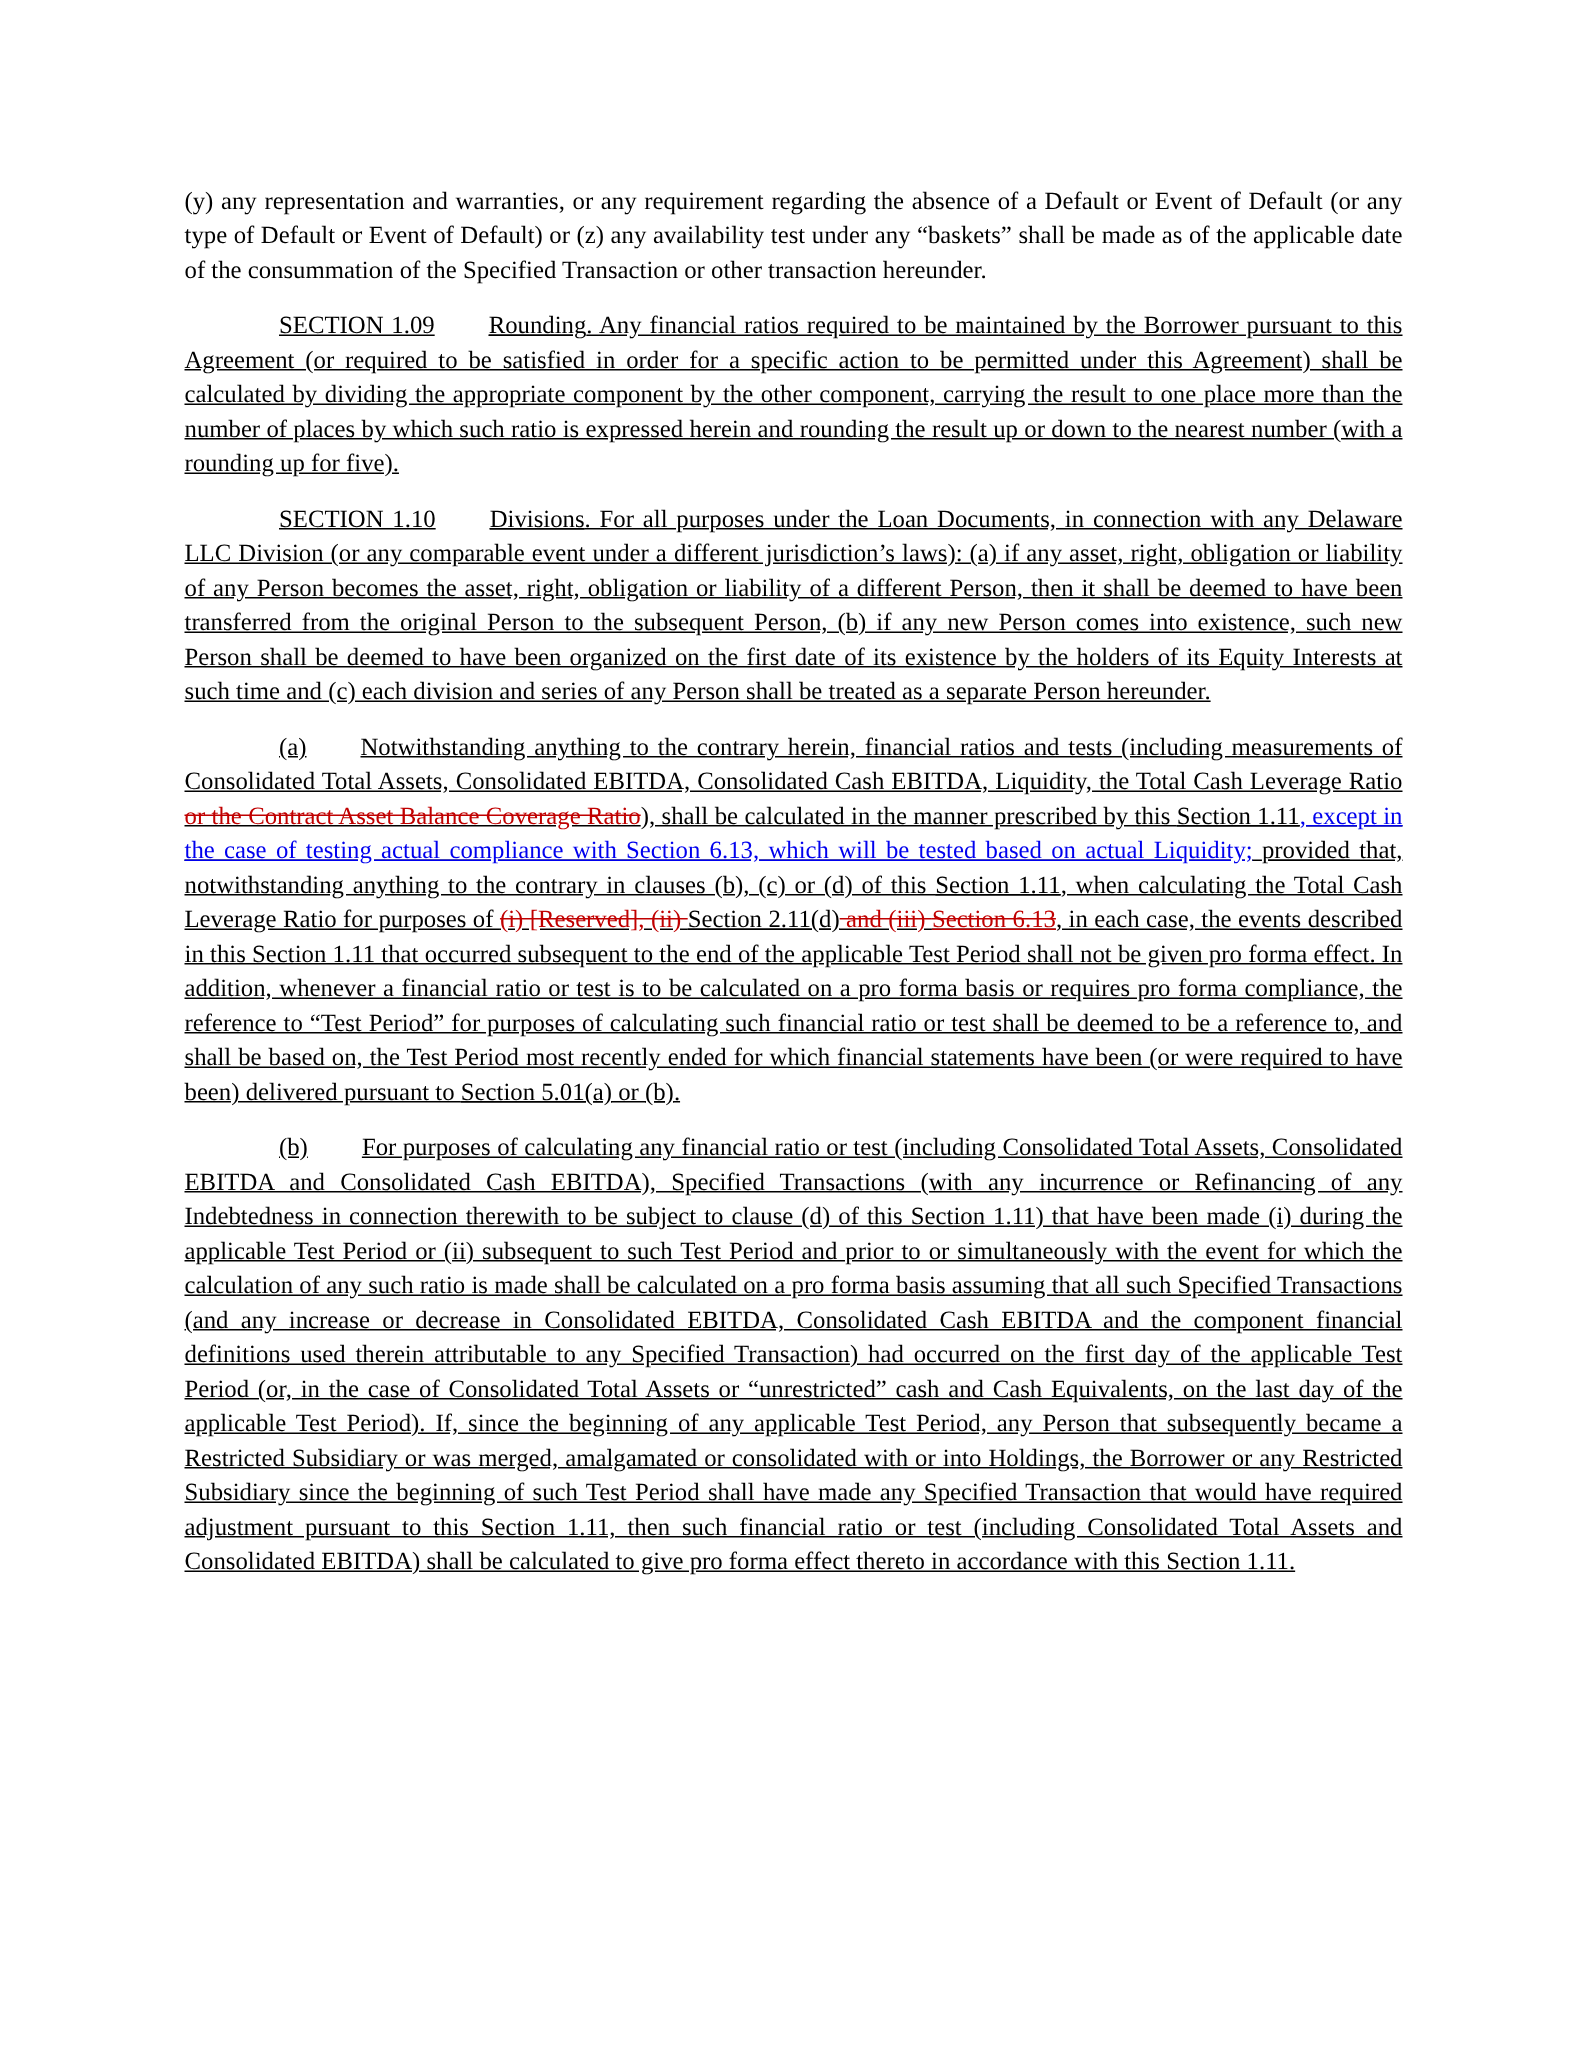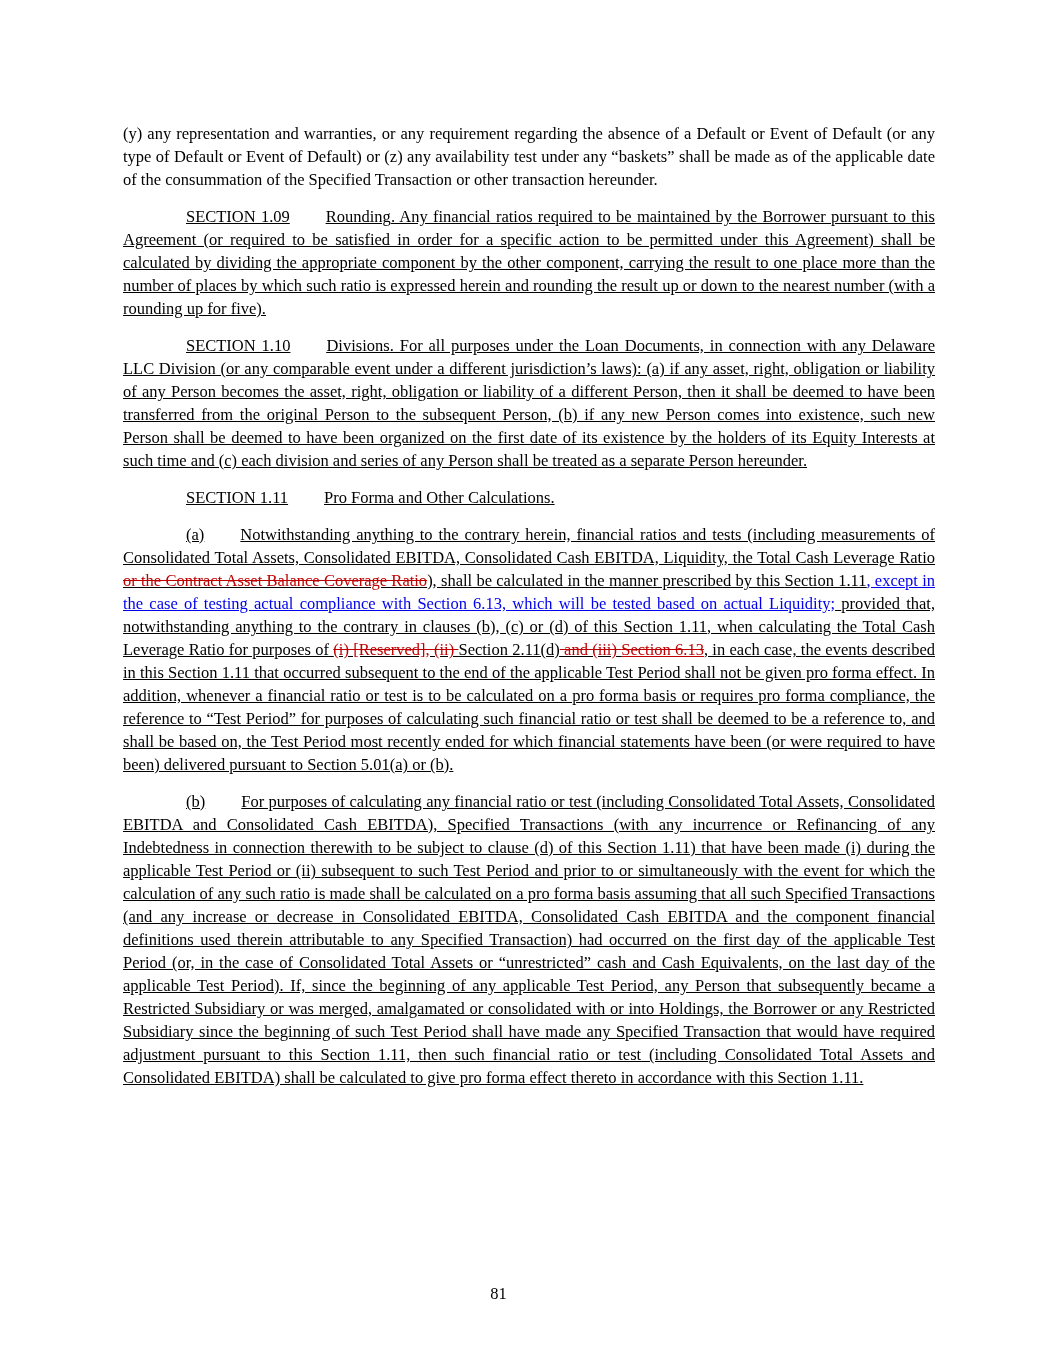--- a/index.html
+++ b/index.html
@@ -62,18 +62,16 @@
   }
 </style>
 </head>
 <body>
 
 <div class="page">
   <div class="content">
       <p class="para"><span>(y) any representation and warranties, or any requirement regarding the absence of a Default or Event of Default (or any type of Default or Event of Default) or (z) any availability test under any “baskets” shall be made as of the applicable date of the consummation of the Specified Transaction or other transaction hereunder.</span></p>
       <p class="para indent"><span>SECTION 1.09</span><span class="tab"></span><span class="u">Rounding</span><span>.  Any financial ratios required to be maintained by the Borrower pursuant to this Agreement (or required to be satisfied in order for a specific action to be permitted under this Agreement) shall be calculated by dividing the appropriate component by the other component, carrying the result to one place more than the number of places by which such ratio is expressed herein and rounding the result up or down to the nearest number (with a rounding up for five).</span></p>
       <p class="para indent"><span>SECTION 1.10</span><span class="tab"></span><span class="u">Divisions</span><span>.  For all purposes under the Loan Documents, in connection with any Delaware LLC Division (or any comparable event under a different jurisdiction’s laws): (a) if any asset, right, obligation or liability of any Person becomes the asset, right, obligation or liability of a different Person, then it shall be deemed to have been transferred from the original Person to the subsequent Person, (b) if any new Person comes into existence, such new Person shall be deemed to have been organized on the first date of its existence by the holders of its Equity Interests at such time and (c) each division and series of any Person shall be treated as a separate Person hereunder.</span></p>
-      <p class="para indent"><span>SECTION 1.11</span><span class="tab"></span><span class="u">Pro Forma and Other Calculations</span><span>.</span></p>
       <p class="para indent"><span>(a)</span><span class="tab"></span><span>Notwithstanding anything to the contrary herein, financial ratios and tests (including measurements of Consolidated Total Assets, Consolidated EBITDA, Consolidated Cash EBITDA, Liquidity, the Total Cash Leverage Ratio</span><span class="del"> or the Contract Asset Balance Coverage Ratio</span><span>), shall be calculated in the manner prescribed by this </span><span class="u">Section 1.11</span><span class="ins">, except in the case of testing actual compliance with Section 6.13, which will be tested based on actual Liquidity;</span><span> </span><span class="u">provided</span><span> that, notwithstanding anything to the contrary in clauses (b), (c) or (d) of this </span><span class="u">Section 1.11</span><span>, when calculating the Total Cash Leverage Ratio for purposes of </span><span class="del">(i) [Reserved], (ii) </span><span class="u">Section 2.11(d)</span><span class="del"> and (iii) </span><span class="del-u">Section 6.13</span><span>, in each case, the events described in this Section 1.11 that occurred subsequent to the end of the applicable Test Period shall not be given pro forma effect.  In addition, whenever a financial ratio or test is to be calculated on a pro forma basis or requires pro forma compliance, the reference to “Test Period” for purposes of calculating such financial ratio or test shall be deemed to be a reference to, and shall be based on, the Test Period most recently ended for which financial statements have been (or were required to have been) delivered pursuant to </span><span class="u">Section 5.01(a)</span><span> or </span><span class="u">(b)</span><span>.</span></p>
       <p class="para indent"><span>(b)</span><span class="tab"></span><span>For purposes of calculating any financial ratio or test (including Consolidated Total Assets, Consolidated EBITDA and Consolidated Cash EBITDA), Specified Transactions (with any incurrence or Refinancing of any Indebtedness in connection therewith to be subject to clause (d) of this Section 1.11) that have been made (i) during the applicable Test Period or (ii) subsequent to such Test Period and prior to or simultaneously with the event for which the calculation of any such ratio is made shall be calculated on a pro forma basis assuming that all such Specified Transactions (and any increase or decrease in Consolidated EBITDA, Consolidated Cash EBITDA and the component financial definitions used therein attributable to any Specified Transaction) had occurred on the first day of the applicable Test Period (or, in the case of Consolidated Total Assets or “unrestricted” cash and Cash Equivalents, on the last day of the applicable Test Period).  If, since the beginning of any applicable Test Period, any Person that subsequently became a Restricted Subsidiary or was merged, amalgamated or consolidated with or into Holdings, the Borrower or any Restricted Subsidiary since the beginning of such Test Period shall have made any Specified Transaction that would have required adjustment pursuant to this Section 1.11, then such financial ratio or test (including Consolidated Total Assets and Consolidated EBITDA) shall be calculated to give pro forma effect thereto in accordance with this Section 1.11.</span></p>
     </div>
-  <div class="page-number">81</div>
 </div>
 
 </body></html>

